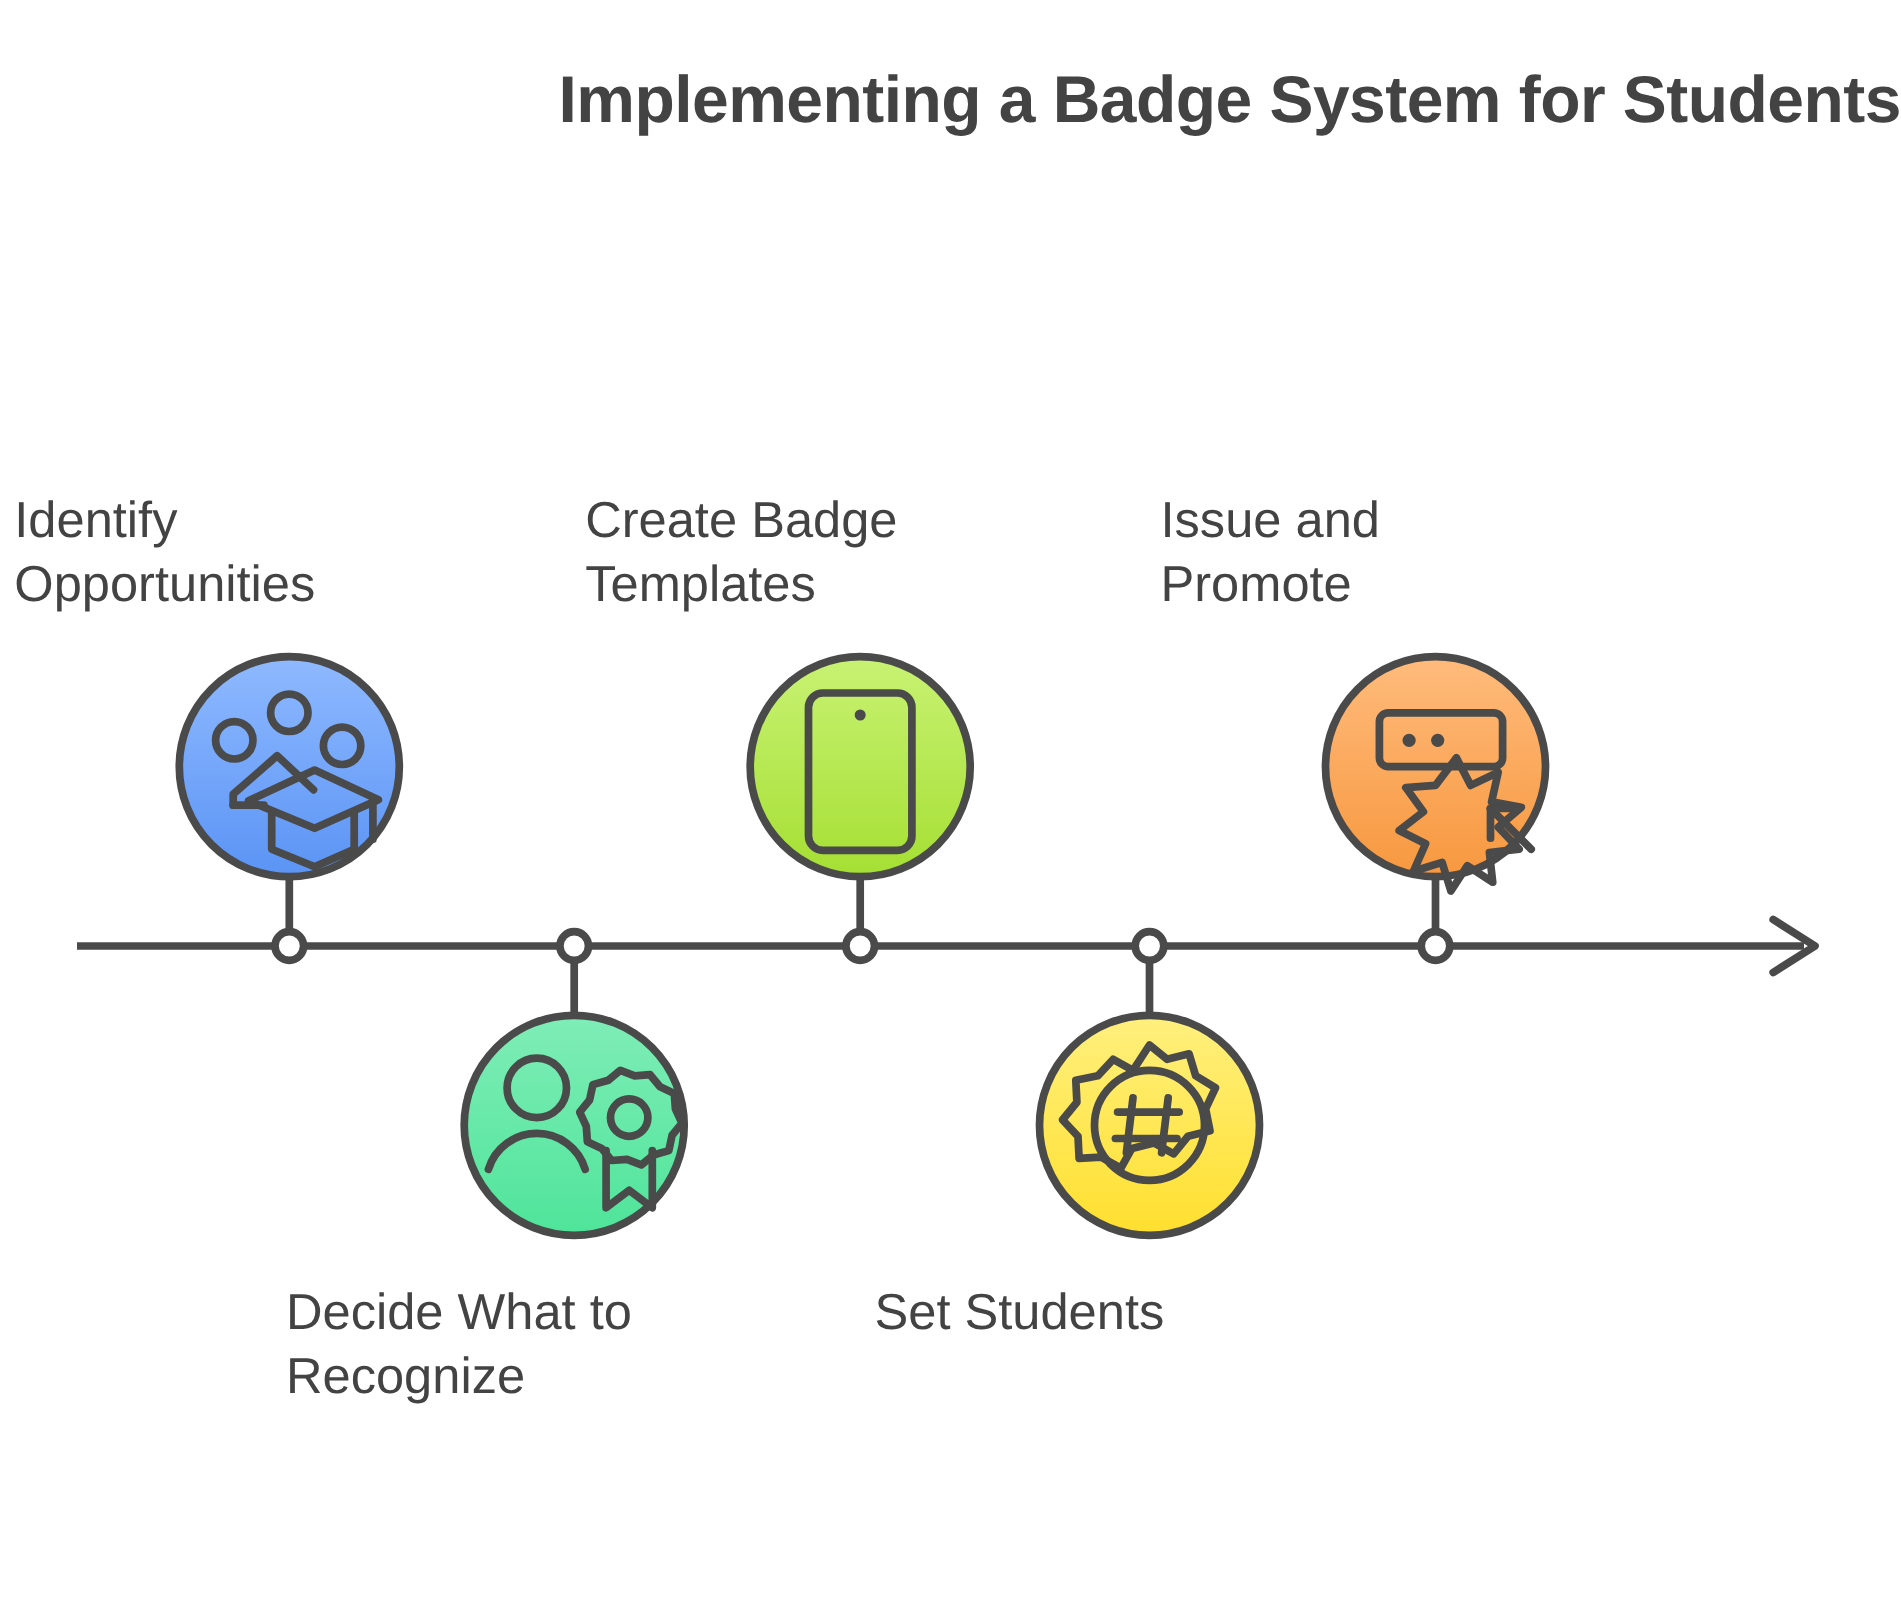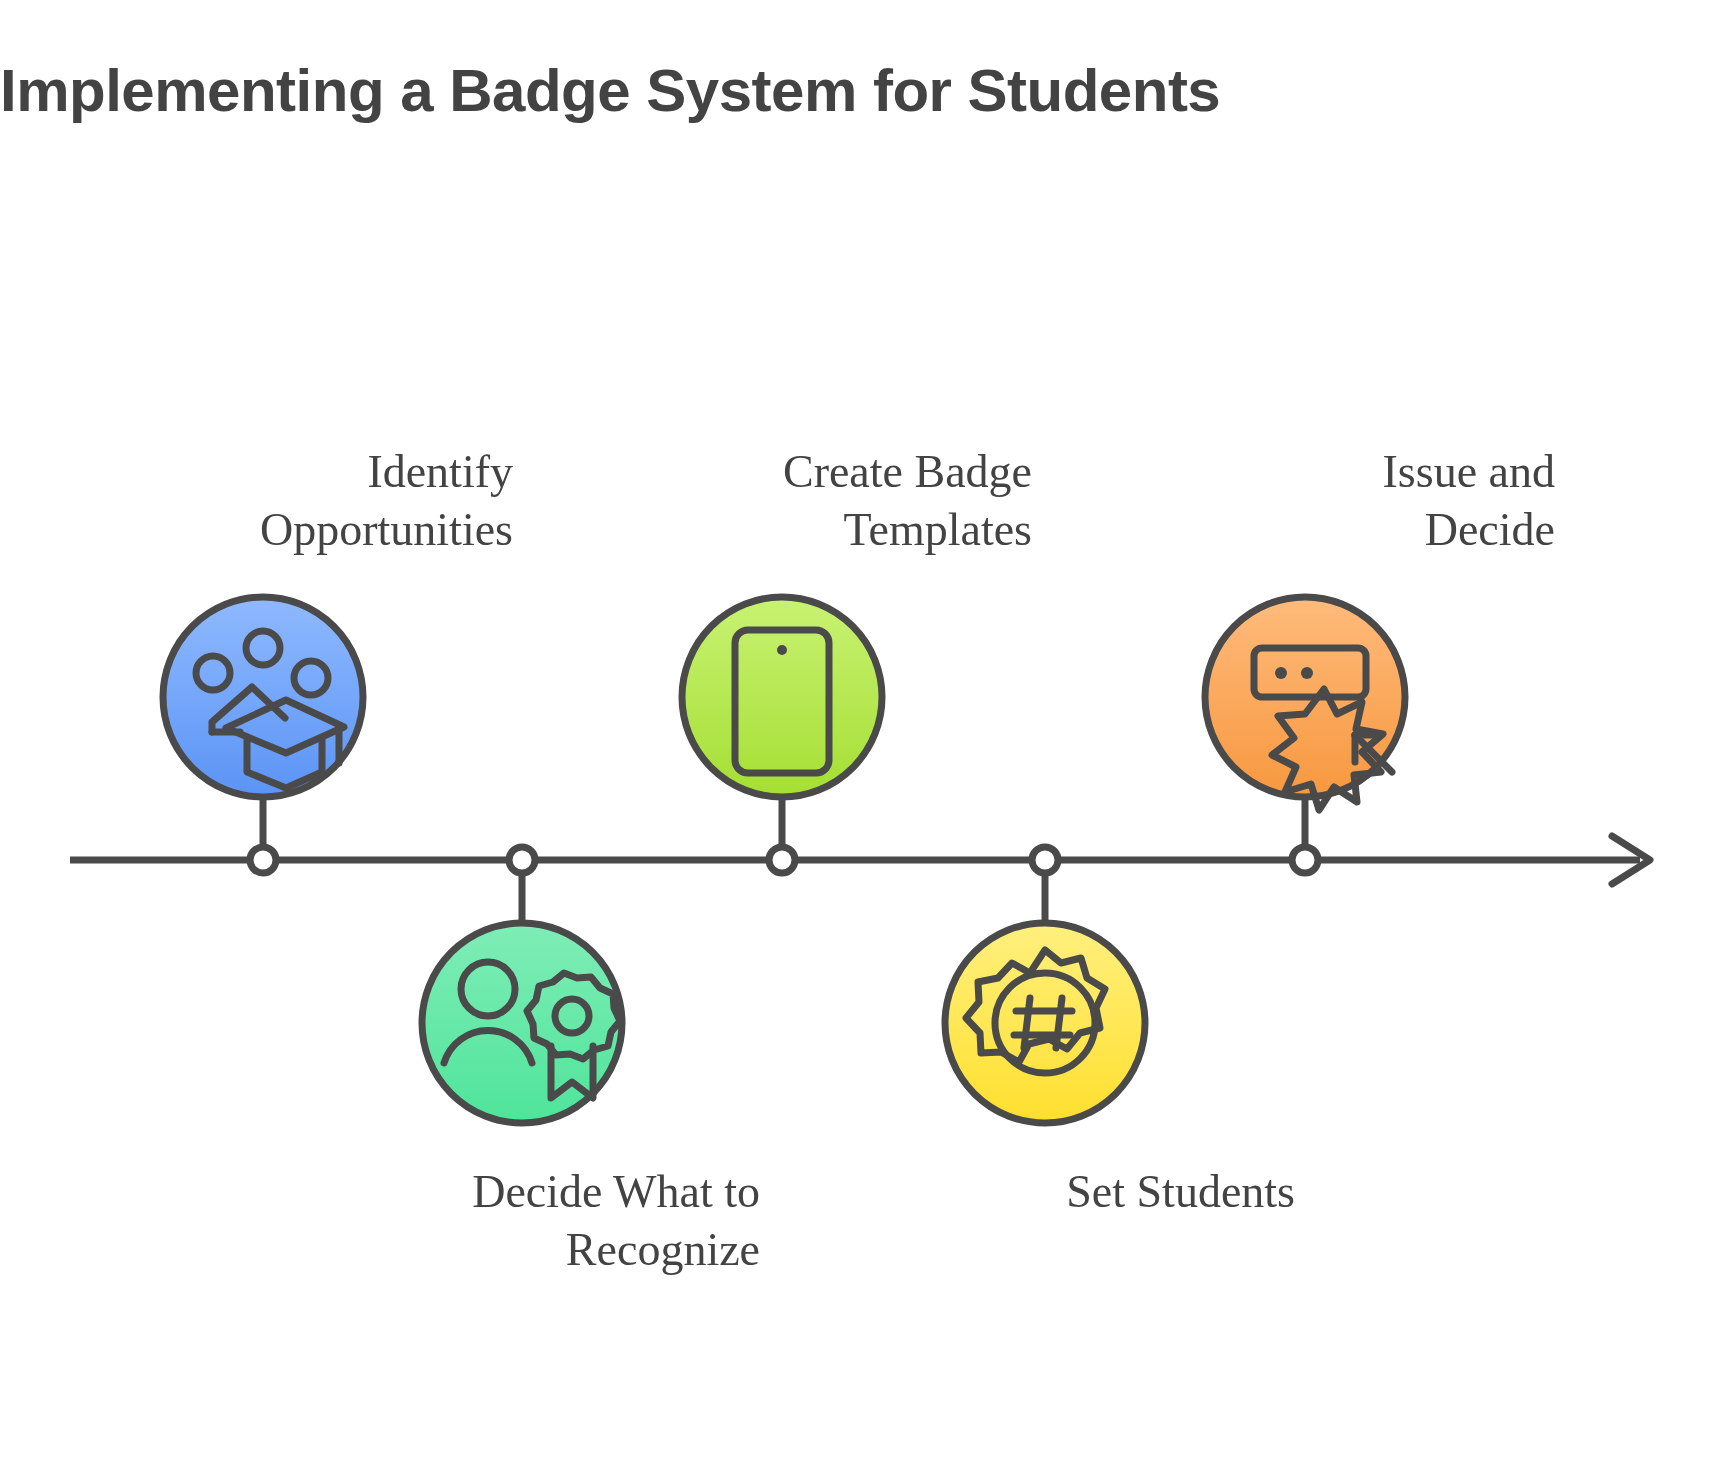--- a/index.html
+++ b/index.html
@@ -17,39 +17,39 @@
   #stage {
     position: relative;
     width: 1728px;
     height: 1466px;
   }
   .title {
     position: absolute;
     left: 0;
     top: 56px;
     width: 1728px;
-    text-align: left;
+    text-align: right;
     font-size: 60px;
     font-weight: bold;
     color: #434343;
     letter-spacing: -0.5px;
     font-family: "Liberation Sans", sans-serif;
   }
   #diagram {
     position: absolute;
     left: 0;
     top: 0;
   }
   .node-label {
     position: absolute;
-    text-align: right;
+    text-align: left;
     font-size: 46px;
     line-height: 1.27;
     color: #434343;
-    font-family: Liberation Serif, serif;
+    font-family: Liberation Sans, sans-serif;
     white-space: pre-line;
   }
 </style>
 </head>
 <body>
 
 <div id="stage">
 
   <div class="title">Implementing a Badge System for Students</div>
 
@@ -162,15 +162,15 @@
 
   <div class="node-label" style="left:260px; top:1163px; width:500px;">Decide What to
 Recognize</div>
 
   <div class="node-label" style="left:532px; top:443px; width:500px;">Create Badge
 Templates</div>
 
   <div class="node-label" style="left:795px; top:1163px; width:500px;">Set Students</div>
 
   <div class="node-label" style="left:1055px; top:443px; width:500px;">Issue and
-Decide</div>
+Promote</div>
 
 </div>
 
 </body></html>

